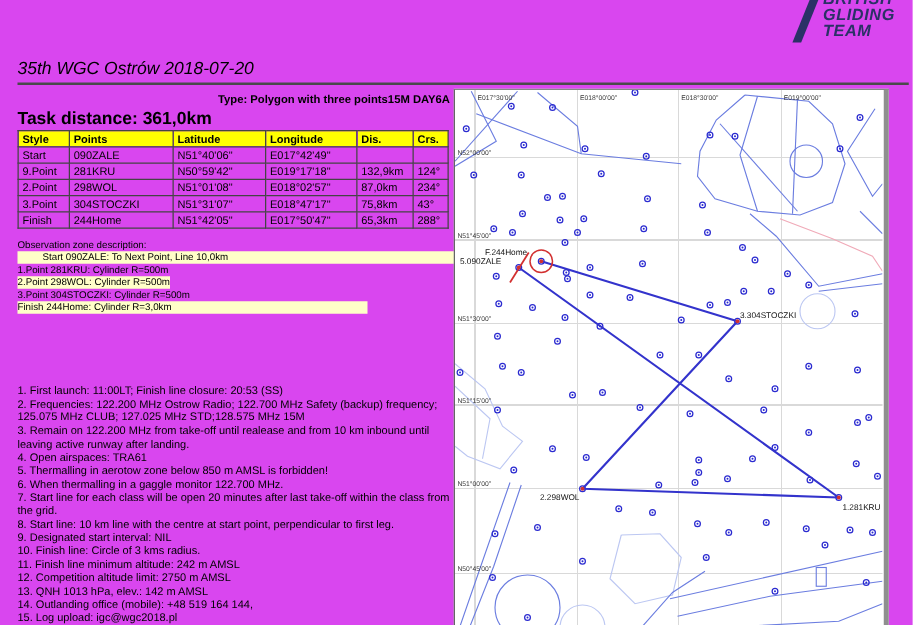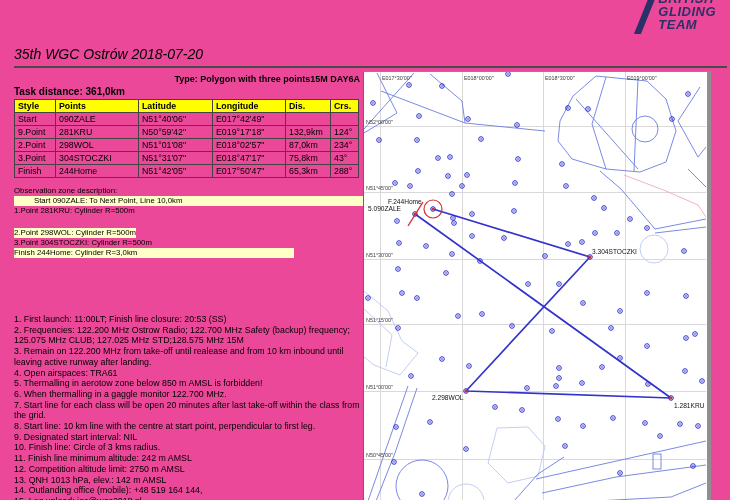--- a/index.html
+++ b/index.html
@@ -1,34 +1,34 @@
 <!DOCTYPE html>
 <html><head>
 <meta charset="utf-8">
 <style>
   html,body{margin:0;padding:0;}
   body{width:730px;height:500px;background:#fff;font-family:"Liberation Sans",sans-serif;color:#000;overflow:hidden;}
-  .page{position:relative;width:730px;height:500px;background:#ec4899;}
+  .page{position:relative;width:730px;height:500px;background:#d946ef;}
 
   
   .logo{position:absolute;top:-8px;right:14px;display:flex;align-items:flex-start;}
   .logo-slash{width:7px;height:40px;background:#2b3166;transform:skewX(-22deg);margin-right:9px;margin-top:2px;}
   .logo-text{display:flex;flex-direction:column;align-items:flex-start;}
   .logo-text div{font-size:13px;font-weight:bold;font-style:italic;color:#2b3166;line-height:13px;letter-spacing:.5px;}
 
   
   .title-row{position:absolute;top:46px;left:14px;right:5px;display:flex;justify-content:space-between;align-items:flex-end;}
   .page-title{font-size:14px;font-weight:bold;font-style:italic;}
   .page-date{font-size:14px;font-style:italic;padding-right:0px;}
   .rule{position:absolute;top:66px;left:14px;right:3px;height:2px;background:#4a4a4a;}
 
   
   .left-col{position:absolute;top:71px;left:14px;width:346px;}
   .type-row{display:flex;justify-content:flex-end;font-size:9px;font-weight:bold;margin-top:3px;}
-  .dist{font-size:10px;font-weight:bold;margin-top:2px;}
+  .dist{font-size:14px;font-weight:bold;margin-top:2px;}
   table.task{border-collapse:collapse;margin-top:2px;table-layout:fixed;width:344px;}
   table.task th,table.task td{border:1px solid #444;font-size:8.8px;padding:1px 3px;text-align:left;white-space:nowrap;overflow:hidden;height:10px;}
   table.task th{font-weight:bold;}
 
   .obs{margin-top:8px;font-size:7.8px;line-height:10px;}
   .obs-line span{display:inline-block;}
 
   .notes{margin-top:56px;font-size:8.8px;line-height:10.7px;width:347px;}
   .notes div{margin:0;}
 
@@ -124,21 +124,21 @@
             <td>288°</td>
           </tr>
         </tbody>
     </table>
 
     <div class="obs">
       <div class="obs-title">Observation zone description:</div>
       <div id="obs-lines">
           <div class="obs-line"><span style="background: rgb(255, 255, 200); width: 345px; padding-left: 20px;">Start 090ZALE: To Next Point, Line 10,0km</span></div>
           <div class="obs-line"><span>1.Point 281KRU: Cylinder R=500m</span></div>
-          <div class="obs-line"><span style="background: rgb(255, 255, 200); margin-top: 12px;">2.Point 298WOL: Cylinder R=500m</span></div>
+          <div class="obs-line"><span style="background: rgb(255, 255, 200);">2.Point 298WOL: Cylinder R=500m</span></div>
           <div class="obs-line"><span>3.Point 304STOCZKI: Cylinder R=500m</span></div>
           <div class="obs-line"><span style="background: rgb(255, 255, 200); width: 280px;">Finish 244Home: Cylinder R=3,0km</span></div>
         </div>
     </div>
 
     <div class="notes" id="notes">
         <div>1. First launch: 11:00LT; Finish line closure: 20:53 (SS)</div>
         <div>2. Frequencies: 122.200 MHz Ostrow Radio; 122.700 MHz Safety (backup) frequency; 125.075 MHz CLUB; 127.025 MHz STD;128.575 MHz 15M</div>
         <div>3. Remain on 122.200 MHz from take-off until realease and from 10 km inbound until leaving active runway after landing.</div>
         <div>4. Open airspaces: TRA61</div>

